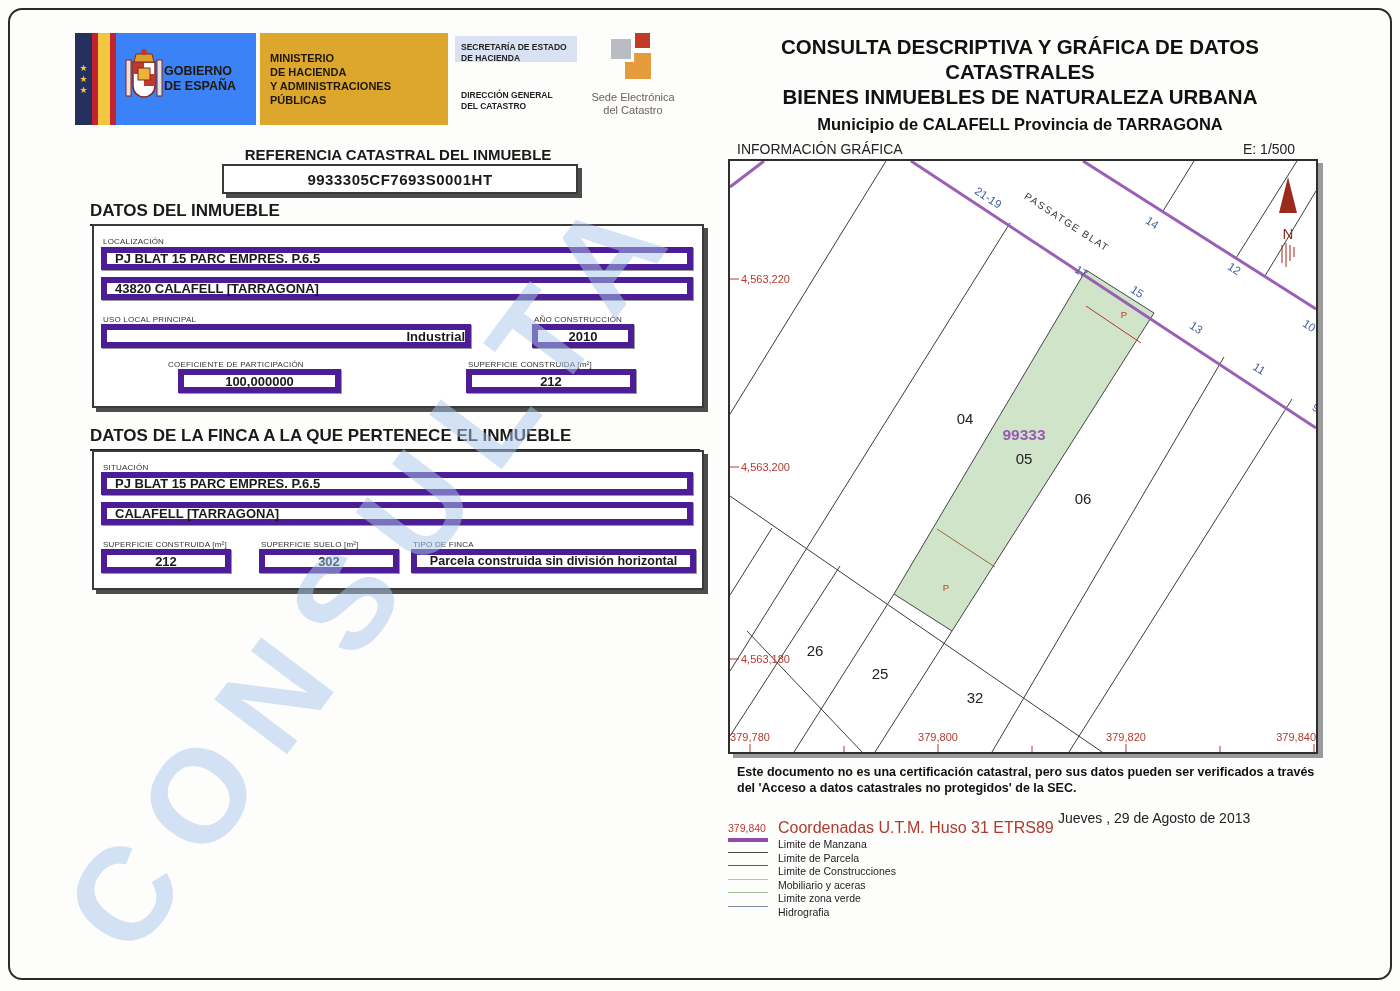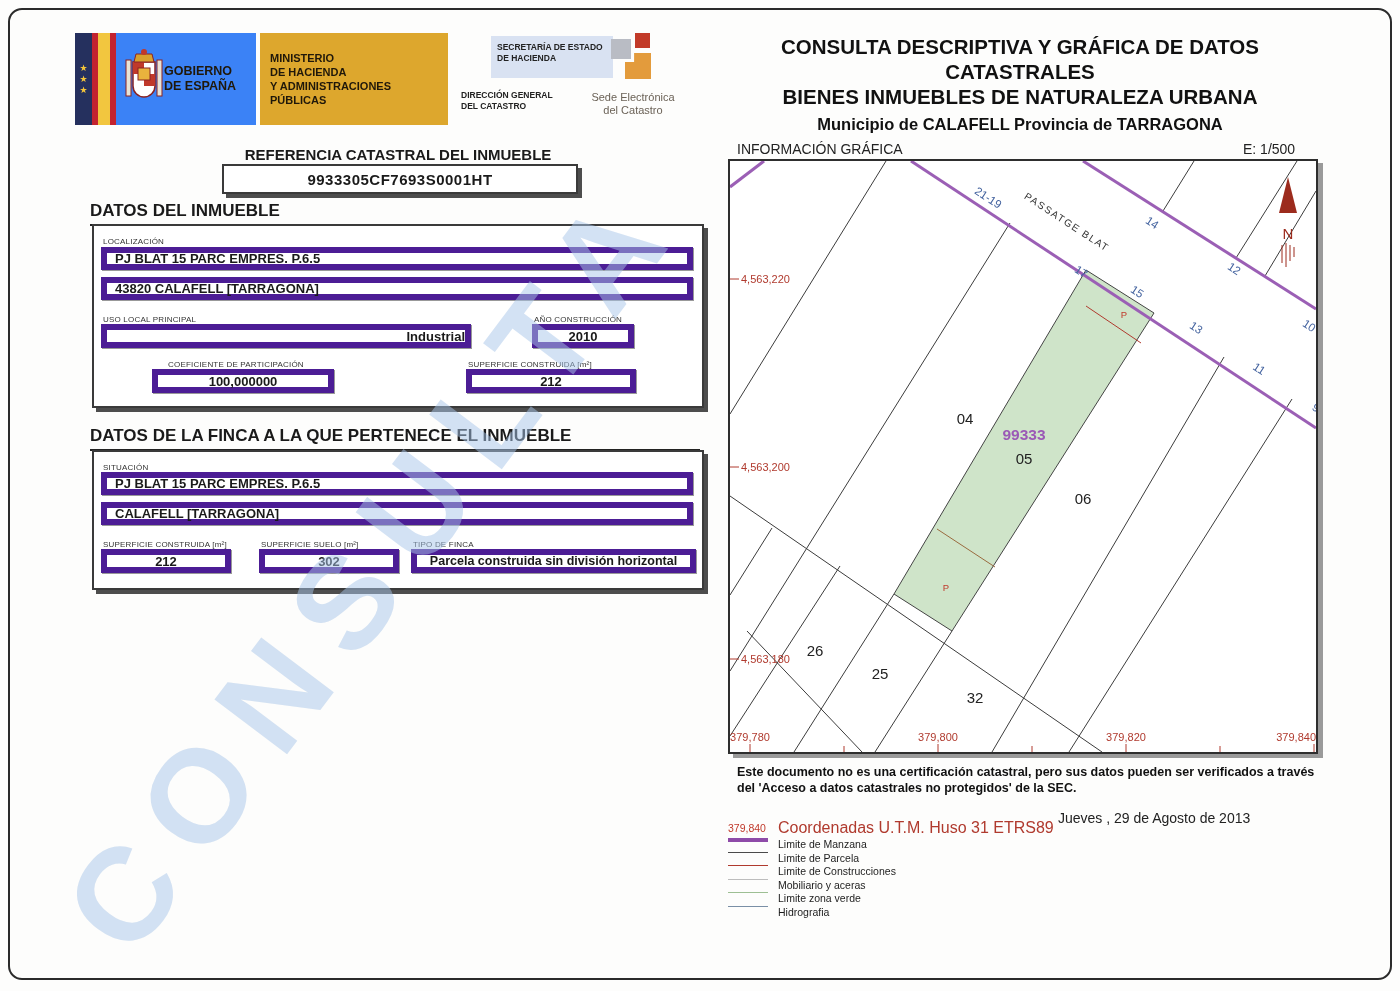--- a/index.html
+++ b/index.html
@@ -15,22 +15,22 @@
   .logo-band{position:absolute;left:75px;top:33px;height:92px;display:flex;}
   .eu-strip{width:17px;height:92px;background:#25305e;display:flex;flex-direction:column;justify-content:center;align-items:center;color:#f5c53a;font-size:9px;line-height:11px;}
   .flag-strip{width:24px;height:92px;display:flex;}
   .flag-strip .r{width:6px;background:#c32330;}
   .flag-strip .y{width:12px;background:#f2c63f;}
   .gold-1{width:140px;height:92px;background:#3b82f6;display:flex;align-items:center;}
   .gold-2{width:188px;height:92px;background:#dda72d;margin-left:4px;display:flex;align-items:center;padding-left:10px;box-sizing:border-box;}
   .gob-text{font-weight:bold;font-size:12.5px;line-height:15px;color:#20180a;}
   .min-text{font-weight:bold;font-size:11px;line-height:14px;color:#20180a;}
   .coat{margin-left:8px;}
-  .secretaria-box{position:absolute;left:455px;top:36px;width:122px;height:42px;background:#d9e2f2;
-    font-weight:bold;font-size:8.5px;line-height:11px;padding:6px 0 0 6px;box-sizing:border-box;color:#222;margin-left:36px;}
+  .secretaria-box{position:absolute;left:455px;top:36px;width:122px;height:26px;background:#d9e2f2;
+    font-weight:bold;font-size:8.5px;line-height:11px;padding:6px 0 0 6px;box-sizing:border-box;color:#222;}
   .direccion{position:absolute;left:461px;top:90px;font-weight:bold;font-size:8.5px;line-height:11px;color:#222;}
   .sede{position:absolute;left:578px;top:33px;width:110px;text-align:center;}
   .sede-logo{position:relative;width:60px;height:52px;margin:0 auto;}
   .sede-sq-gray{position:absolute;left:8px;top:6px;width:20px;height:20px;background:#b9bcc4;}
   .sede-sq-red{position:absolute;left:32px;top:0px;width:15px;height:15px;background:#c23a28;}
   .sede-sq-orange{position:absolute;left:22px;top:20px;width:26px;height:26px;background:#e39b3c;
     clip-path:polygon(35% 0,100% 0,100% 100%,0 100%,0 35%,35% 35%);}
   .sede-label{font-size:11px;color:#6b6257;line-height:13px;margin-top:6px;}
   .doc-title{position:absolute;left:705px;top:34px;width:630px;text-align:center;}
   .doc-title .t1{font-weight:bold;font-size:20.5px;line-height:25px;color:#111;}
@@ -172,21 +172,21 @@
     </div>
     <span class="flabel" style="left:9px;top:89px;">USO LOCAL PRINCIPAL</span>
     <div class="fval center" style="left:7px;top:98px;width:370px;height:24px;justify-content:flex-end;">
       <span>Industrial</span>
     </div>
     <span class="flabel" style="left:440px;top:89px;">AÑO CONSTRUCCIÓN</span>
     <div class="fval center" style="left:438px;top:98px;width:102px;height:24px;">
       <span>2010</span>
     </div>
     <span class="flabel" style="left:74px;top:134px;">COEFICIENTE DE PARTICIPACIÓN</span>
-    <div class="fval center" style="left:58px;top:143px;width:182px;height:24px;">
+    <div class="fval center" style="left:84px;top:143px;width:163px;height:24px;">
       <span>100,000000</span>
     </div>
     <span class="flabel" style="left:374px;top:134px;">SUPERFICIE CONSTRUIDA [m²]</span>
     <div class="fval center" style="left:372px;top:143px;width:170px;height:24px;">
       <span>212</span>
     </div>
   </div>
 
   <div class="sec-head" style="left:90px;top:426px;width:610px;">
     <span class="sec-underline">DATOS DE LA FINCA A LA QUE PERTENECE EL INMUEBLE</span>

